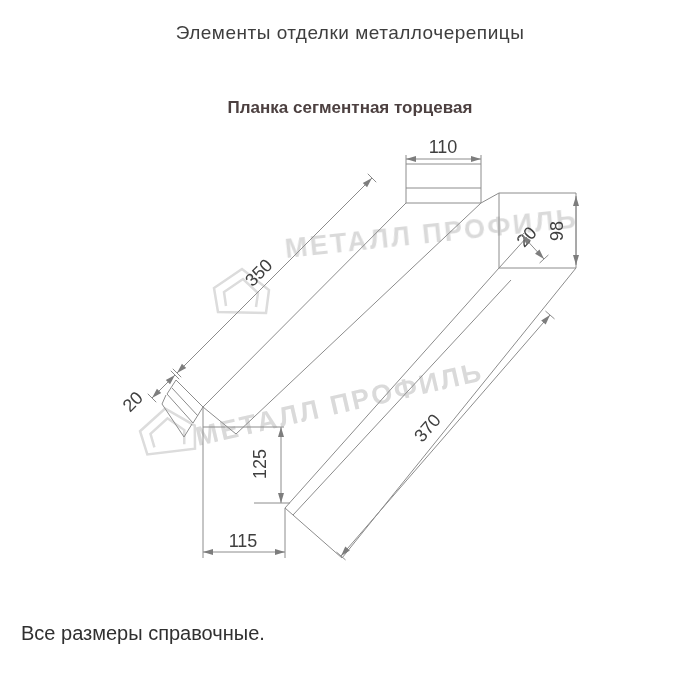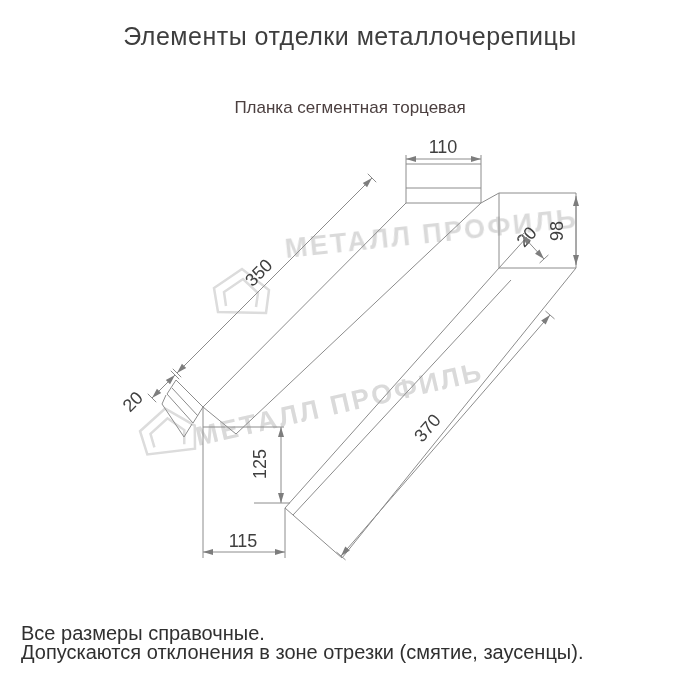--- a/index.html
+++ b/index.html
@@ -1,22 +1,22 @@
 <!DOCTYPE html>
 <html><head>
 <meta charset="utf-8">
 <style>
   html,body{margin:0;padding:0;}
   body{width:700px;height:700px;background:#ffffff;position:relative;overflow:hidden;
        font-family:"Liberation Sans", sans-serif;}
   .page{position:absolute;inset:0;background:#fff;}
   .page-title{position:absolute;top:22px;left:0;width:700px;text-align:center;
-      font-size:25px;letter-spacing:0.5px;color:#3e3e3e;font-weight:400;}
+      font-size:19px;letter-spacing:0.5px;color:#3e3e3e;font-weight:400;}
   .product-name{position:absolute;top:97px;left:0;width:700px;text-align:center;
-      font-size:17px;line-height:22px;color:#4c4040;}
+      font-size:17px;line-height:22px;color:#4c4040;font-weight:bold;}
   .drawing-svg{position:absolute;left:0;top:0;}
   .footer{position:absolute;left:21px;top:624px;font-size:20px;line-height:19px;color:#303030;}
   .part-line{stroke:#8c8c8c;stroke-width:1;fill:none;}
   .dim-line{stroke:#8c8c8c;stroke-width:1;}
   .dim-text{fill:#3f3f3f;font-size:18px;font-family:"Liberation Sans",sans-serif;}
   .wm{filter:blur(0.7px);}
   .wm-text{fill:#dadada;font-size:27px;font-weight:bold;letter-spacing:2.5px;
       font-family:"Liberation Sans",sans-serif;}
   .wm-logo{stroke:#dcdcdc;stroke-width:2.5;fill:none;}
 </style>
@@ -143,15 +143,14 @@
     <g>
       <line class="dim-line" x1="203" y1="552" x2="285" y2="552"></line>
       <text class="dim-text" x="243" y="547" text-anchor="middle">115</text>
     <polygon points="203,552 213,555 213,549" fill="#7d7d7d"></polygon>
         <polygon points="285,552 275,555 275,549" fill="#7d7d7d"></polygon>
       </g>
   </svg>
 
   <div class="footer">
     <div>Все размеры справочные.</div>
-    <div>Допускаются отклонения в зоне отрезки (смятие, заусенцы).</div>
   </div>
 </div>
 
 </body></html>

